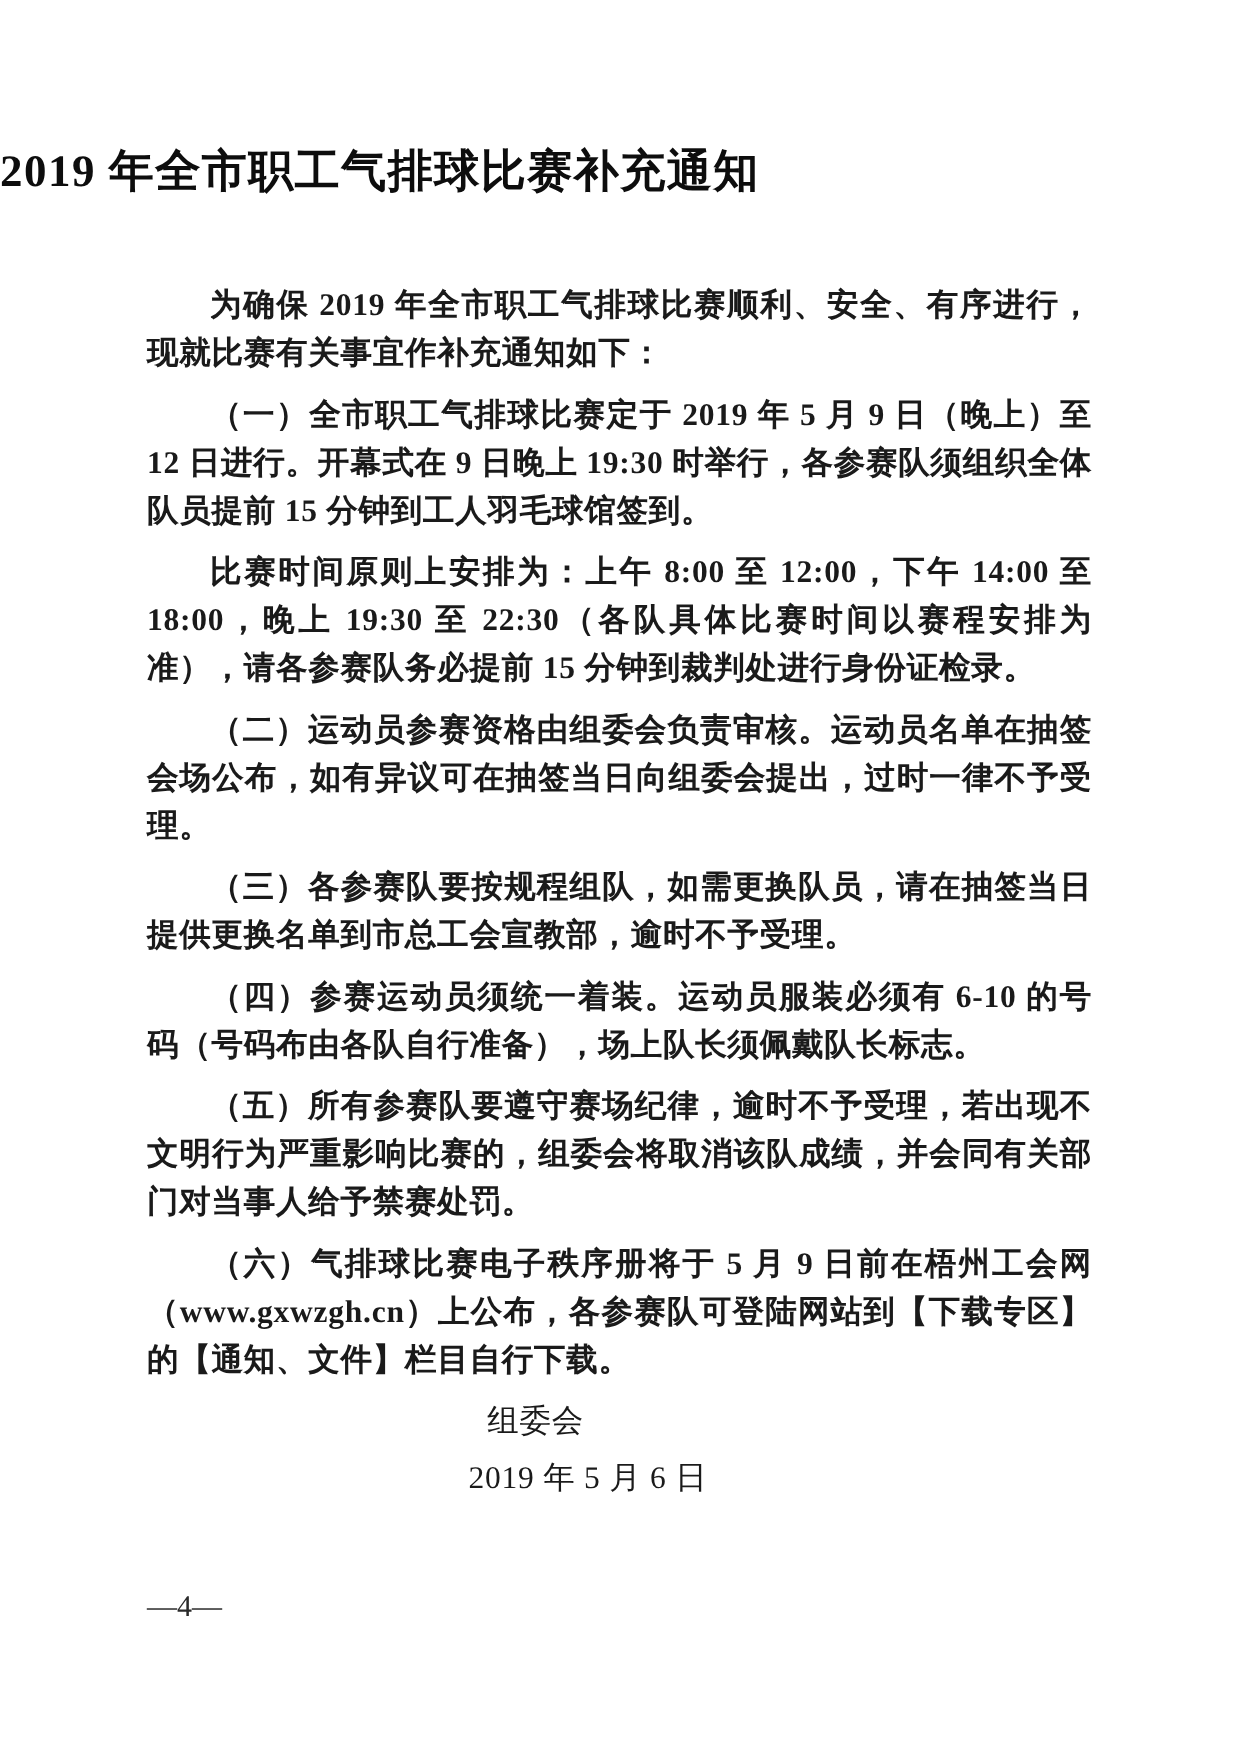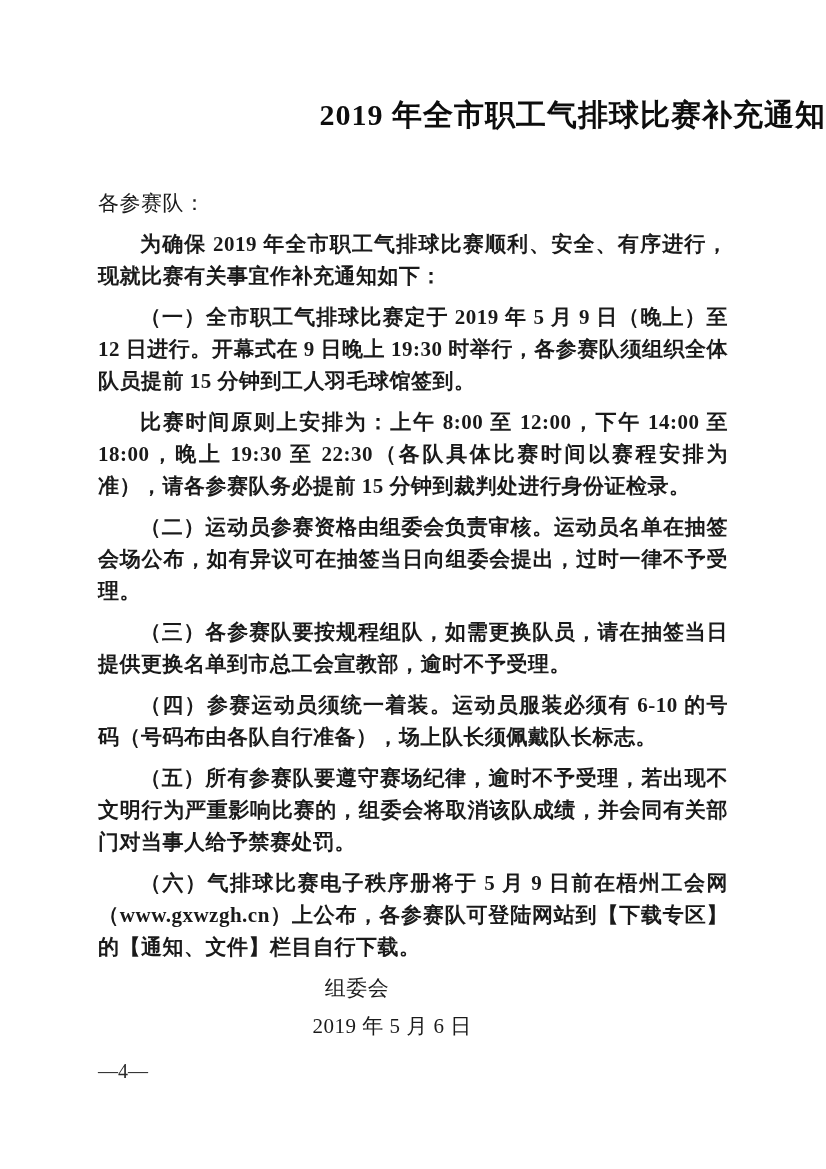--- a/index.html
+++ b/index.html
@@ -13,21 +13,21 @@
     height: 1169px;
     margin: 0 auto;
     background: #ffffff;
     overflow: hidden;
     font-family: "Liberation Serif", "DejaVu Serif", serif;
     color: #1a1a1a;
   }
   .doc-title {
     margin: 0;
     padding-top: 95px;
-    text-align: right;
+    text-align: left;
     font-size: 30px;
     line-height: 40px;
     font-weight: 700;
     letter-spacing: 1px;
     color: #0d0d0d;
   }
   .doc-body {
     width: 630px;
     margin: 52px auto 0 auto;
     font-size: 21px;
@@ -67,21 +67,20 @@
 </style>
 </head>
 <body>
 
 <div class="page">
 
   <h1 class="doc-title">2019 年全市职工气排球比赛补充通知</h1>
 
   <div class="doc-body">
 
-    <p class="salutation">各参赛队：</p>
 
     <p class="para">为确保 2019 年全市职工气排球比赛顺利、安全、有序进行，现就比赛有关事宜作补充通知如下：</p>
 
     <p class="para">（一）全市职工气排球比赛定于 2019 年 5 月 9 日（晚上）至 12 日进行。开幕式在 9 日晚上 19:30 时举行，各参赛队须组织全体队员提前 15 分钟到工人羽毛球馆签到。</p>
 
     <p class="para">比赛时间原则上安排为：上午 8:00 至 12:00，下午 14:00 至 18:00，晚上 19:30 至 22:30（各队具体比赛时间以赛程安排为准），请各参赛队务必提前 15 分钟到裁判处进行身份证检录。</p>
 
     <p class="para">（二）运动员参赛资格由组委会负责审核。运动员名单在抽签会场公布，如有异议可在抽签当日向组委会提出，过时一律不予受理。</p>
 
     <p class="para">（三）各参赛队要按规程组队，如需更换队员，请在抽签当日提供更换名单到市总工会宣教部，逾时不予受理。</p>

